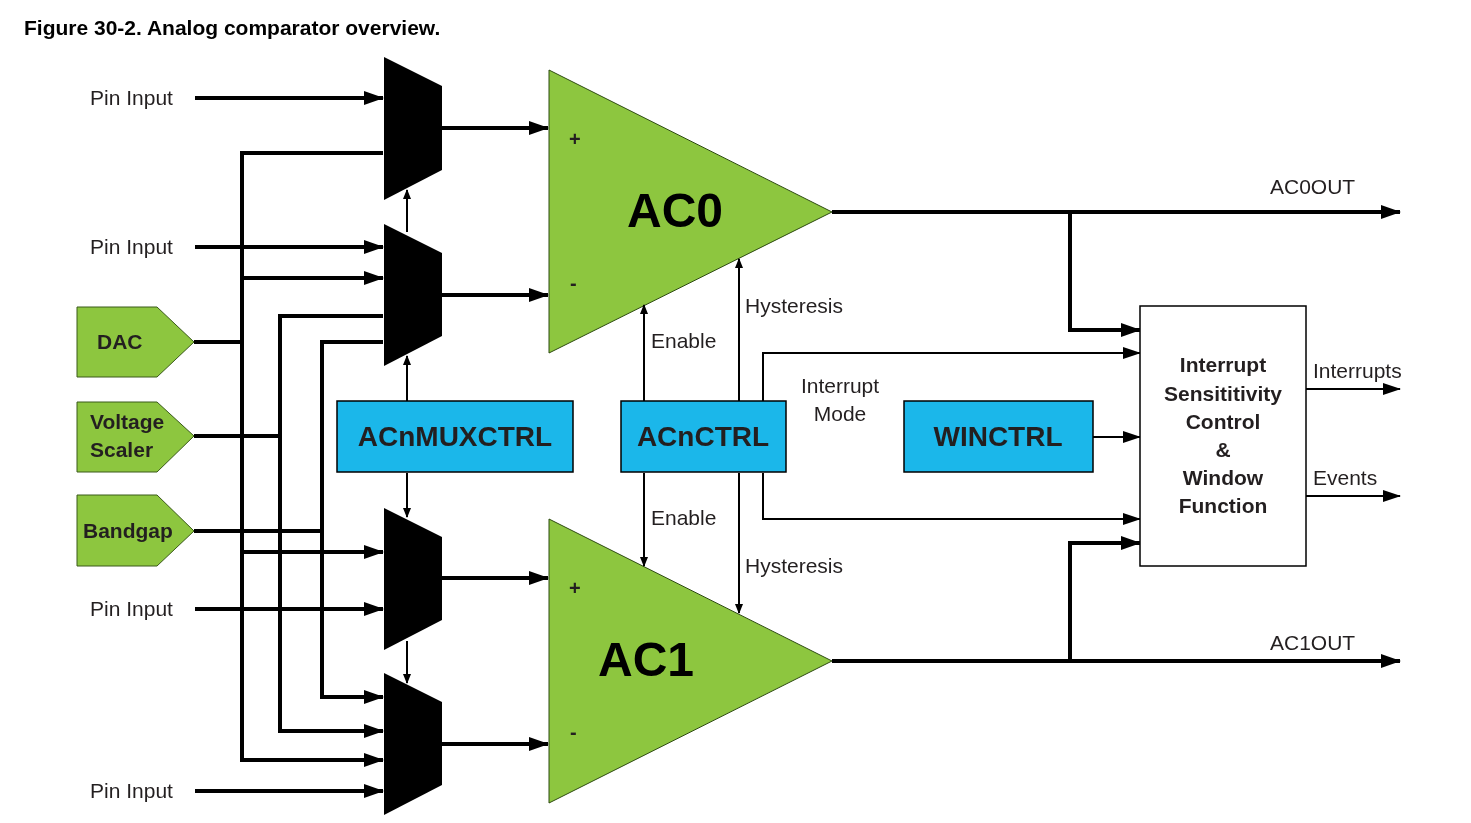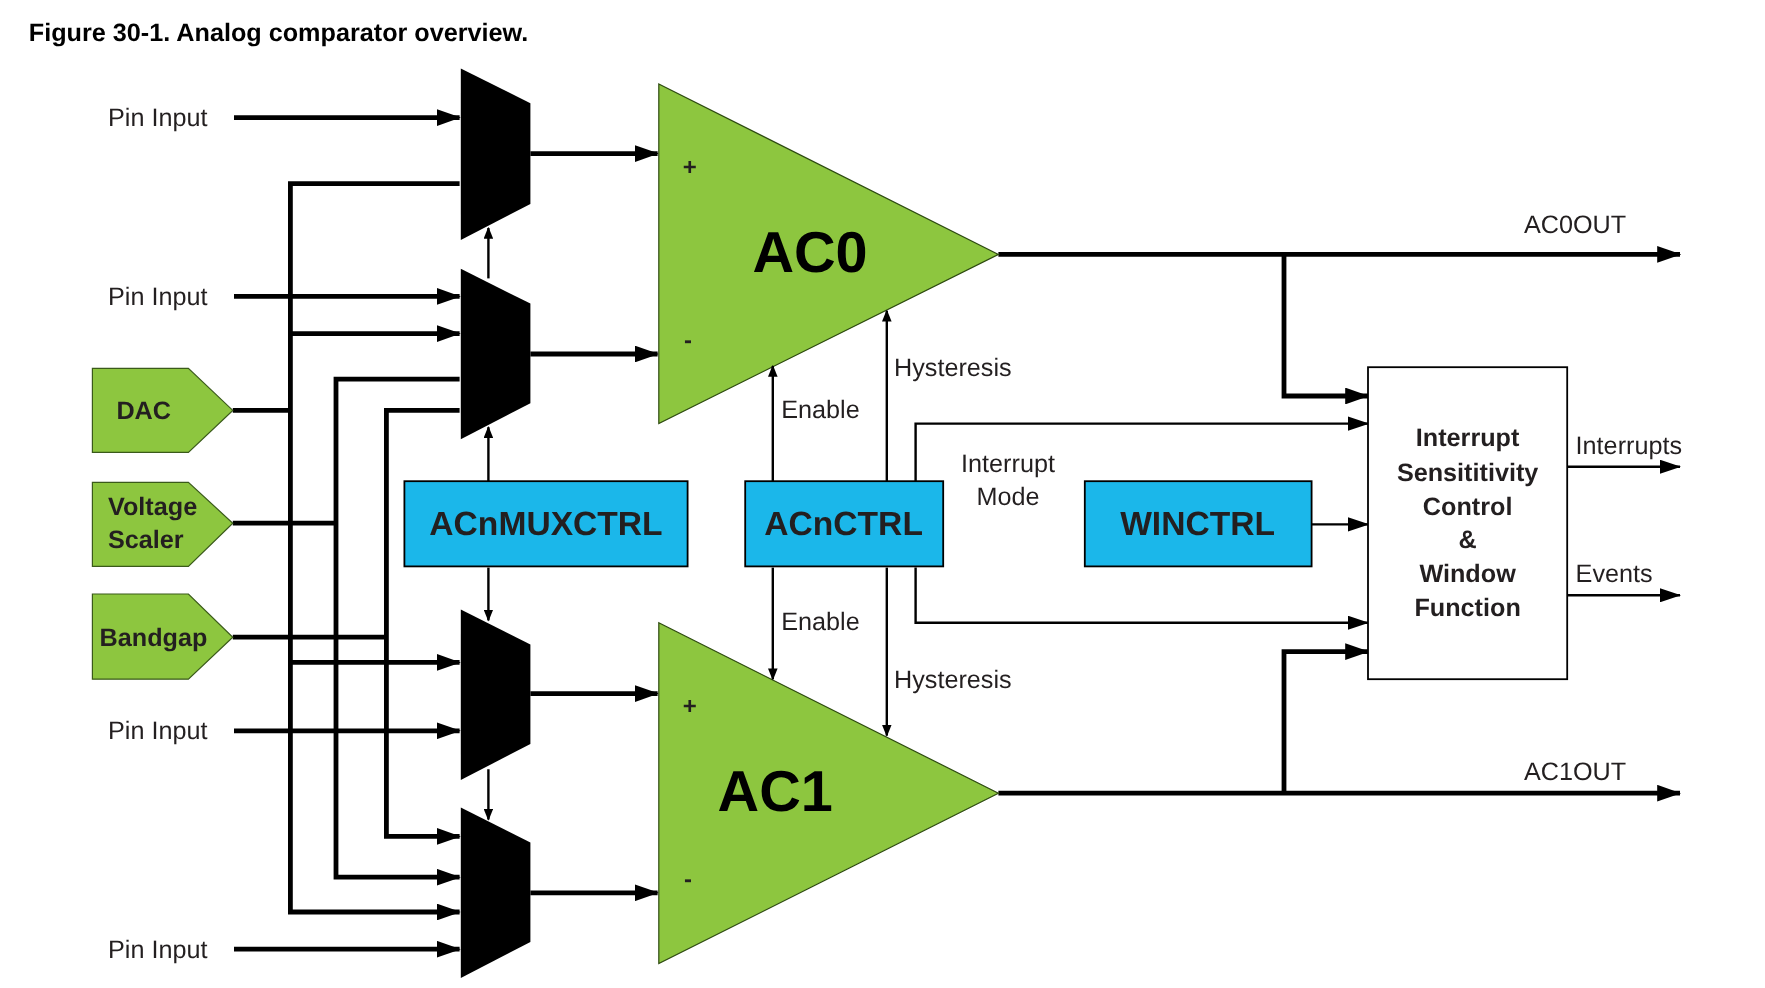--- a/index.html
+++ b/index.html
@@ -6,21 +6,21 @@
   body { width:1471px; height:823px; position:relative; overflow:hidden; font-family:"Liberation Sans", sans-serif; }
   #title { position:absolute; left:24px; top:16px; font-size:21px; font-weight:bold; color:#000; white-space:nowrap; }
   svg { position:absolute; left:0; top:0; }
   .lbl { font-family:"Liberation Sans", sans-serif; fill:#231f20; }
   .reg { font-size:21px; }
   .bold { font-weight:bold; }
 </style>
 </head>
 <body>
 
-<div id="title">Figure 30-1. Analog comparator overview.</div>
+<div id="title">Figure 30-2. Analog comparator overview.</div>
 
 <svg width="1471" height="823" viewBox="0 0 1471 823">
   <defs>
     <marker id="ah" markerWidth="10" markerHeight="8" refX="9" refY="4" orient="auto" markerUnits="userSpaceOnUse">
       <path d="M0,0 L10,4 L0,8 Z" fill="#000"></path>
     </marker>
     <marker id="ahBig" markerWidth="20" markerHeight="14" refX="19" refY="7" orient="auto" markerUnits="userSpaceOnUse">
       <path d="M0,0 L20,7 L0,14 Z" fill="#000"></path>
     </marker>
     <marker id="ahMid" markerWidth="18" markerHeight="12" refX="17" refY="6" orient="auto" markerUnits="userSpaceOnUse">

